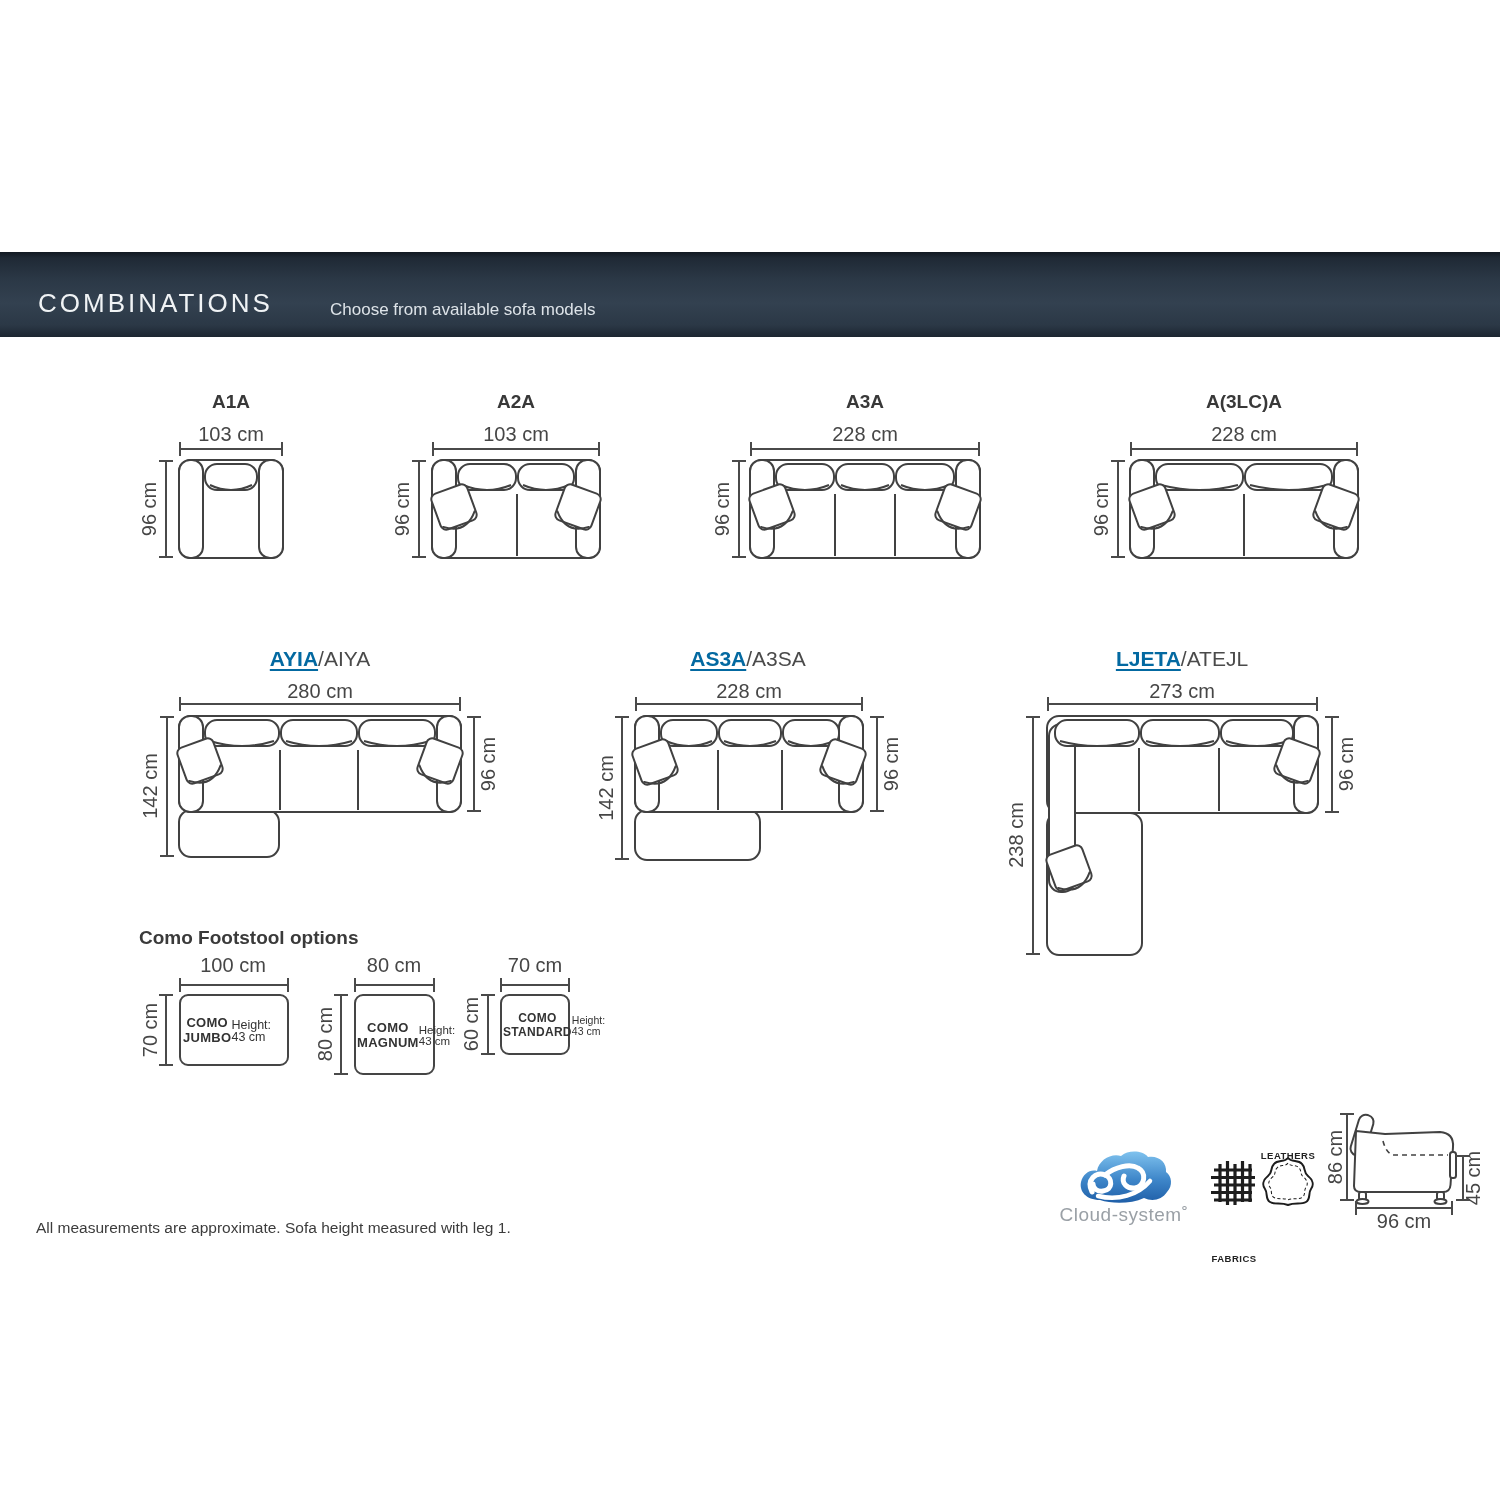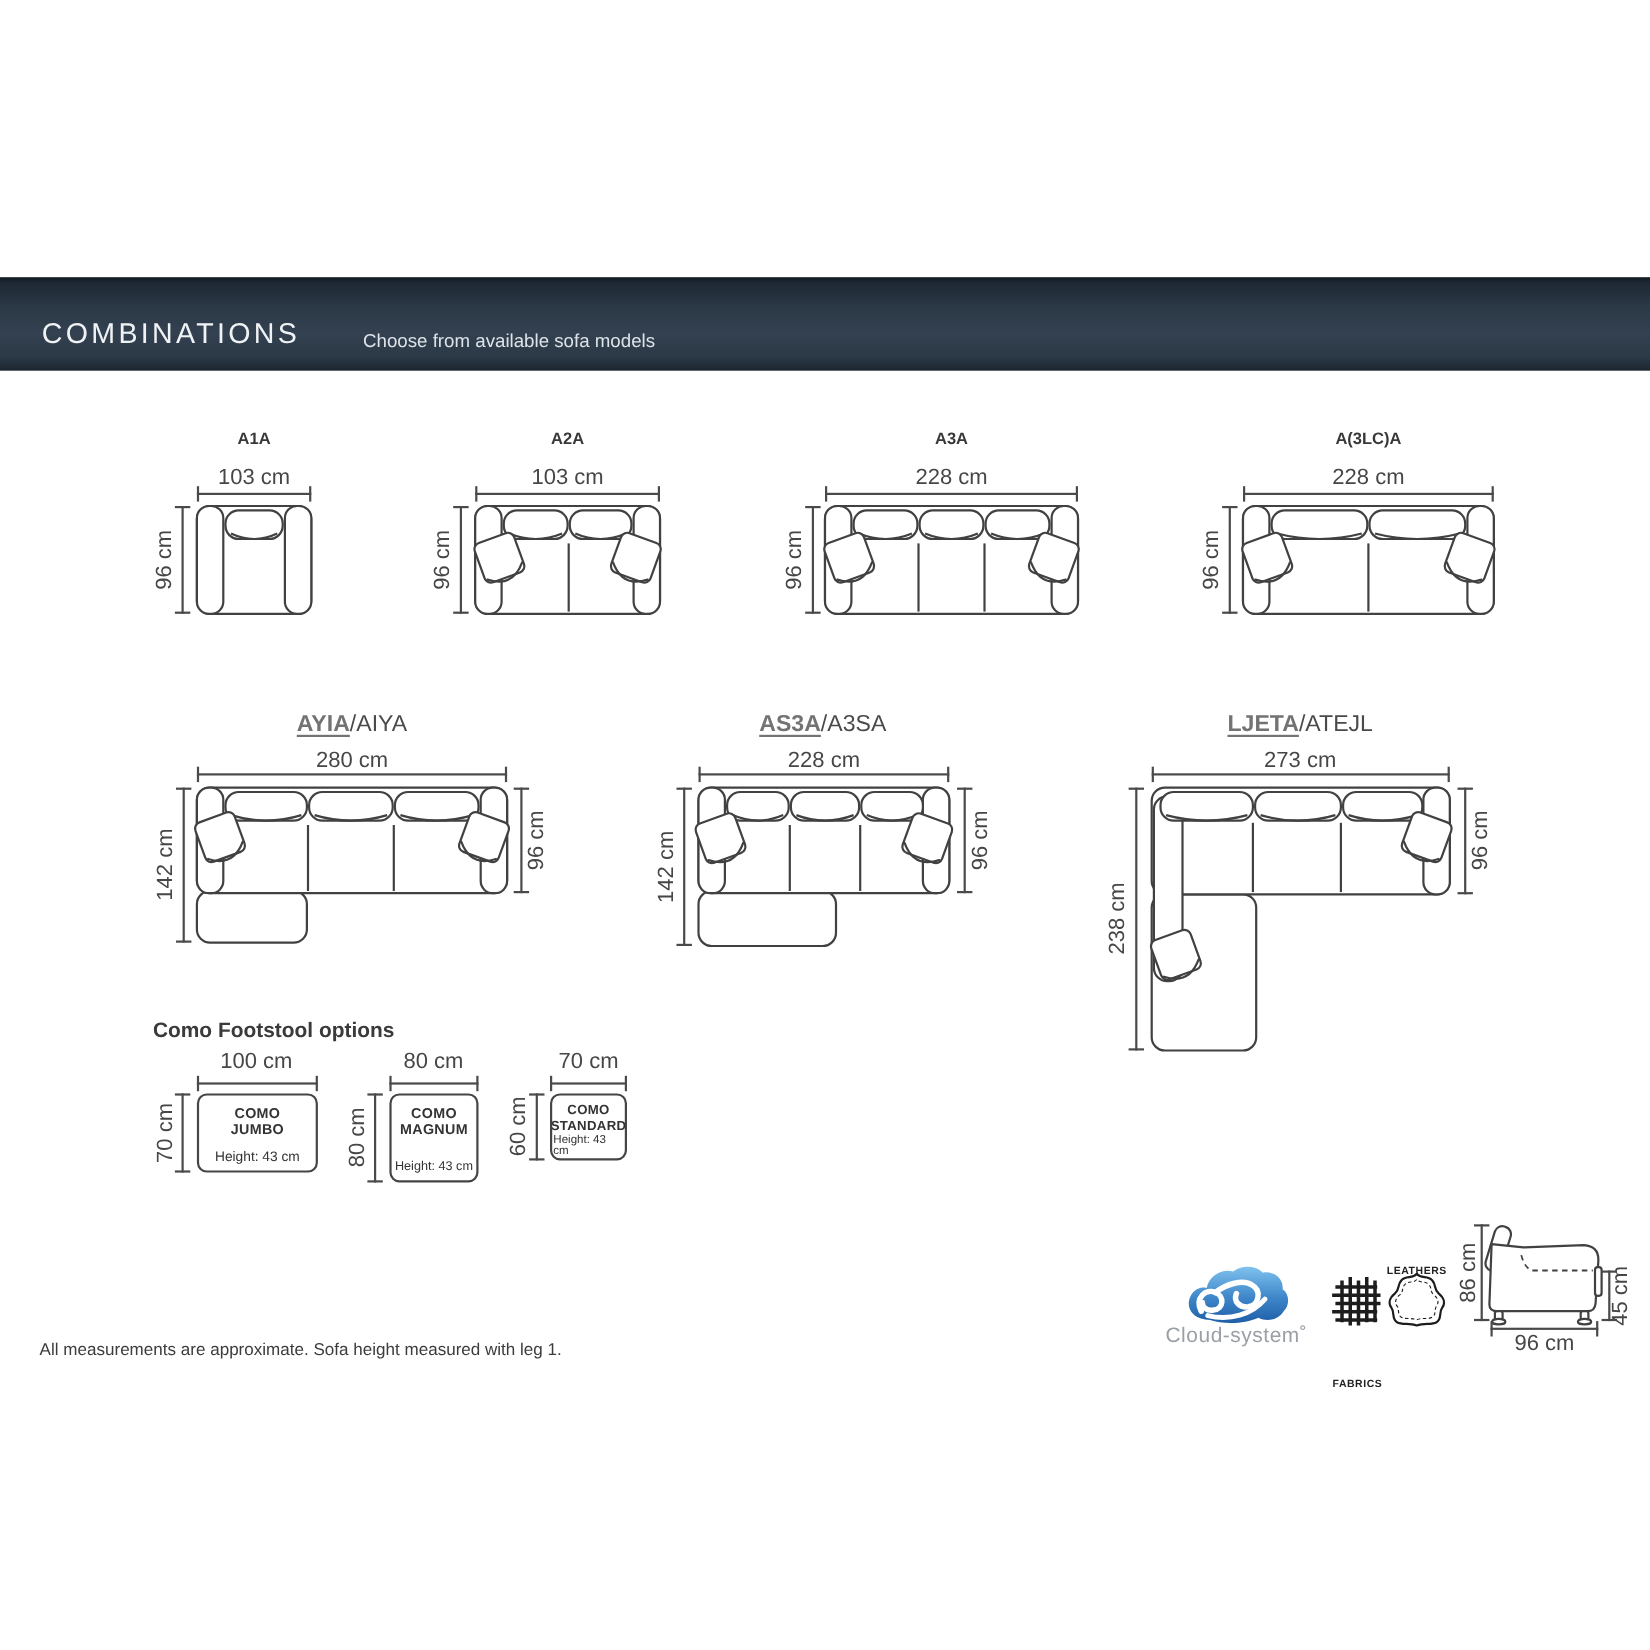--- a/index.html
+++ b/index.html
@@ -7,42 +7,42 @@
           font-family:Liberation Sans, sans-serif;overflow:hidden;padding-left:28px;}
 
   
   .band{position:absolute;left:0;top:252px;width:1500px;height:85px;
         background:linear-gradient(180deg,#121922 0%,#1f2935 7%,#2b3846 32%,#334150 60%,#2b3846 86%,#1c2631 100%);}
   .band-title{position:absolute;left:38px;top:290px;font-size:26px;letter-spacing:3px;
         color:#f0f3f5;font-weight:300;line-height:1;}
   .band-sub{position:absolute;left:330px;top:301px;font-size:17px;color:#dde3e8;line-height:1;}
 
   
-  .title1{position:absolute;transform:translateX(-50%);font-weight:bold;font-size:15px;
+  .title1{position:absolute;transform:translateX(-50%);font-weight:bold;font-size:19px;
         color:#383838;white-space:nowrap;line-height:1;}
   .title2{position:absolute;transform:translateX(-50%);font-size:21px;color:#404040;
         white-space:nowrap;line-height:1;}
-  .t-primary{font-weight:bold;text-decoration:underline;text-underline-offset:3px;color:#737373;}
+  .t-primary{font-weight:bold;text-decoration:underline;text-underline-offset:3px;color:#0369a1;}
   .t-secondary{font-weight:normal;color:#4a4a4a;}
 
   
   .hdim{position:absolute;height:2px;background:#4a4a4a;}
   .hdim::before,.hdim::after{content:"";position:absolute;top:-6px;width:2px;height:14px;background:#4a4a4a;}
   .hdim::before{left:0;} .hdim::after{right:0;}
   .vdim{position:absolute;width:2px;background:#4a4a4a;}
   .vdim::before,.vdim::after{content:"";position:absolute;left:-6px;height:2px;width:14px;background:#4a4a4a;}
   .vdim::before{top:0;} .vdim::after{bottom:0;}
   .dimlabel{position:absolute;transform:translate(-50%,-50%);font-size:20px;color:#464646;
         white-space:nowrap;line-height:1;}
   .dimlabel.v{transform:translate(-50%,-50%) rotate(-90deg);}
 
   
   .heading{position:absolute;font-weight:bold;font-size:19px;color:#3a3a3a;line-height:1;}
   .fs-box{position:absolute;border:2px solid #454545;border-radius:9px;background:#fff;
-        display:flex;flex-direction:column;align-items:center;box-sizing:border-box;}
+        display:flex;align-items:center;box-sizing:border-box;}
   .fs-name{font-weight:bold;font-size:13px;color:#333;text-align:center;line-height:1.15;letter-spacing:.3px;}
   .fs-note{font-size:12.5px;color:#333;line-height:1;}
 
   
   .note{position:absolute;font-size:15.5px;color:#3c3c3c;line-height:1;}
   .iconlabel{position:absolute;transform:translateX(-50%);font-size:9.5px;font-weight:bold;
         letter-spacing:.5px;color:#222;line-height:1;}
   .logotext{position:absolute;transform:translateX(-50%);font-size:19px;color:#9aa0a6;
         letter-spacing:.5px;line-height:1;}
   svg{display:block;}

